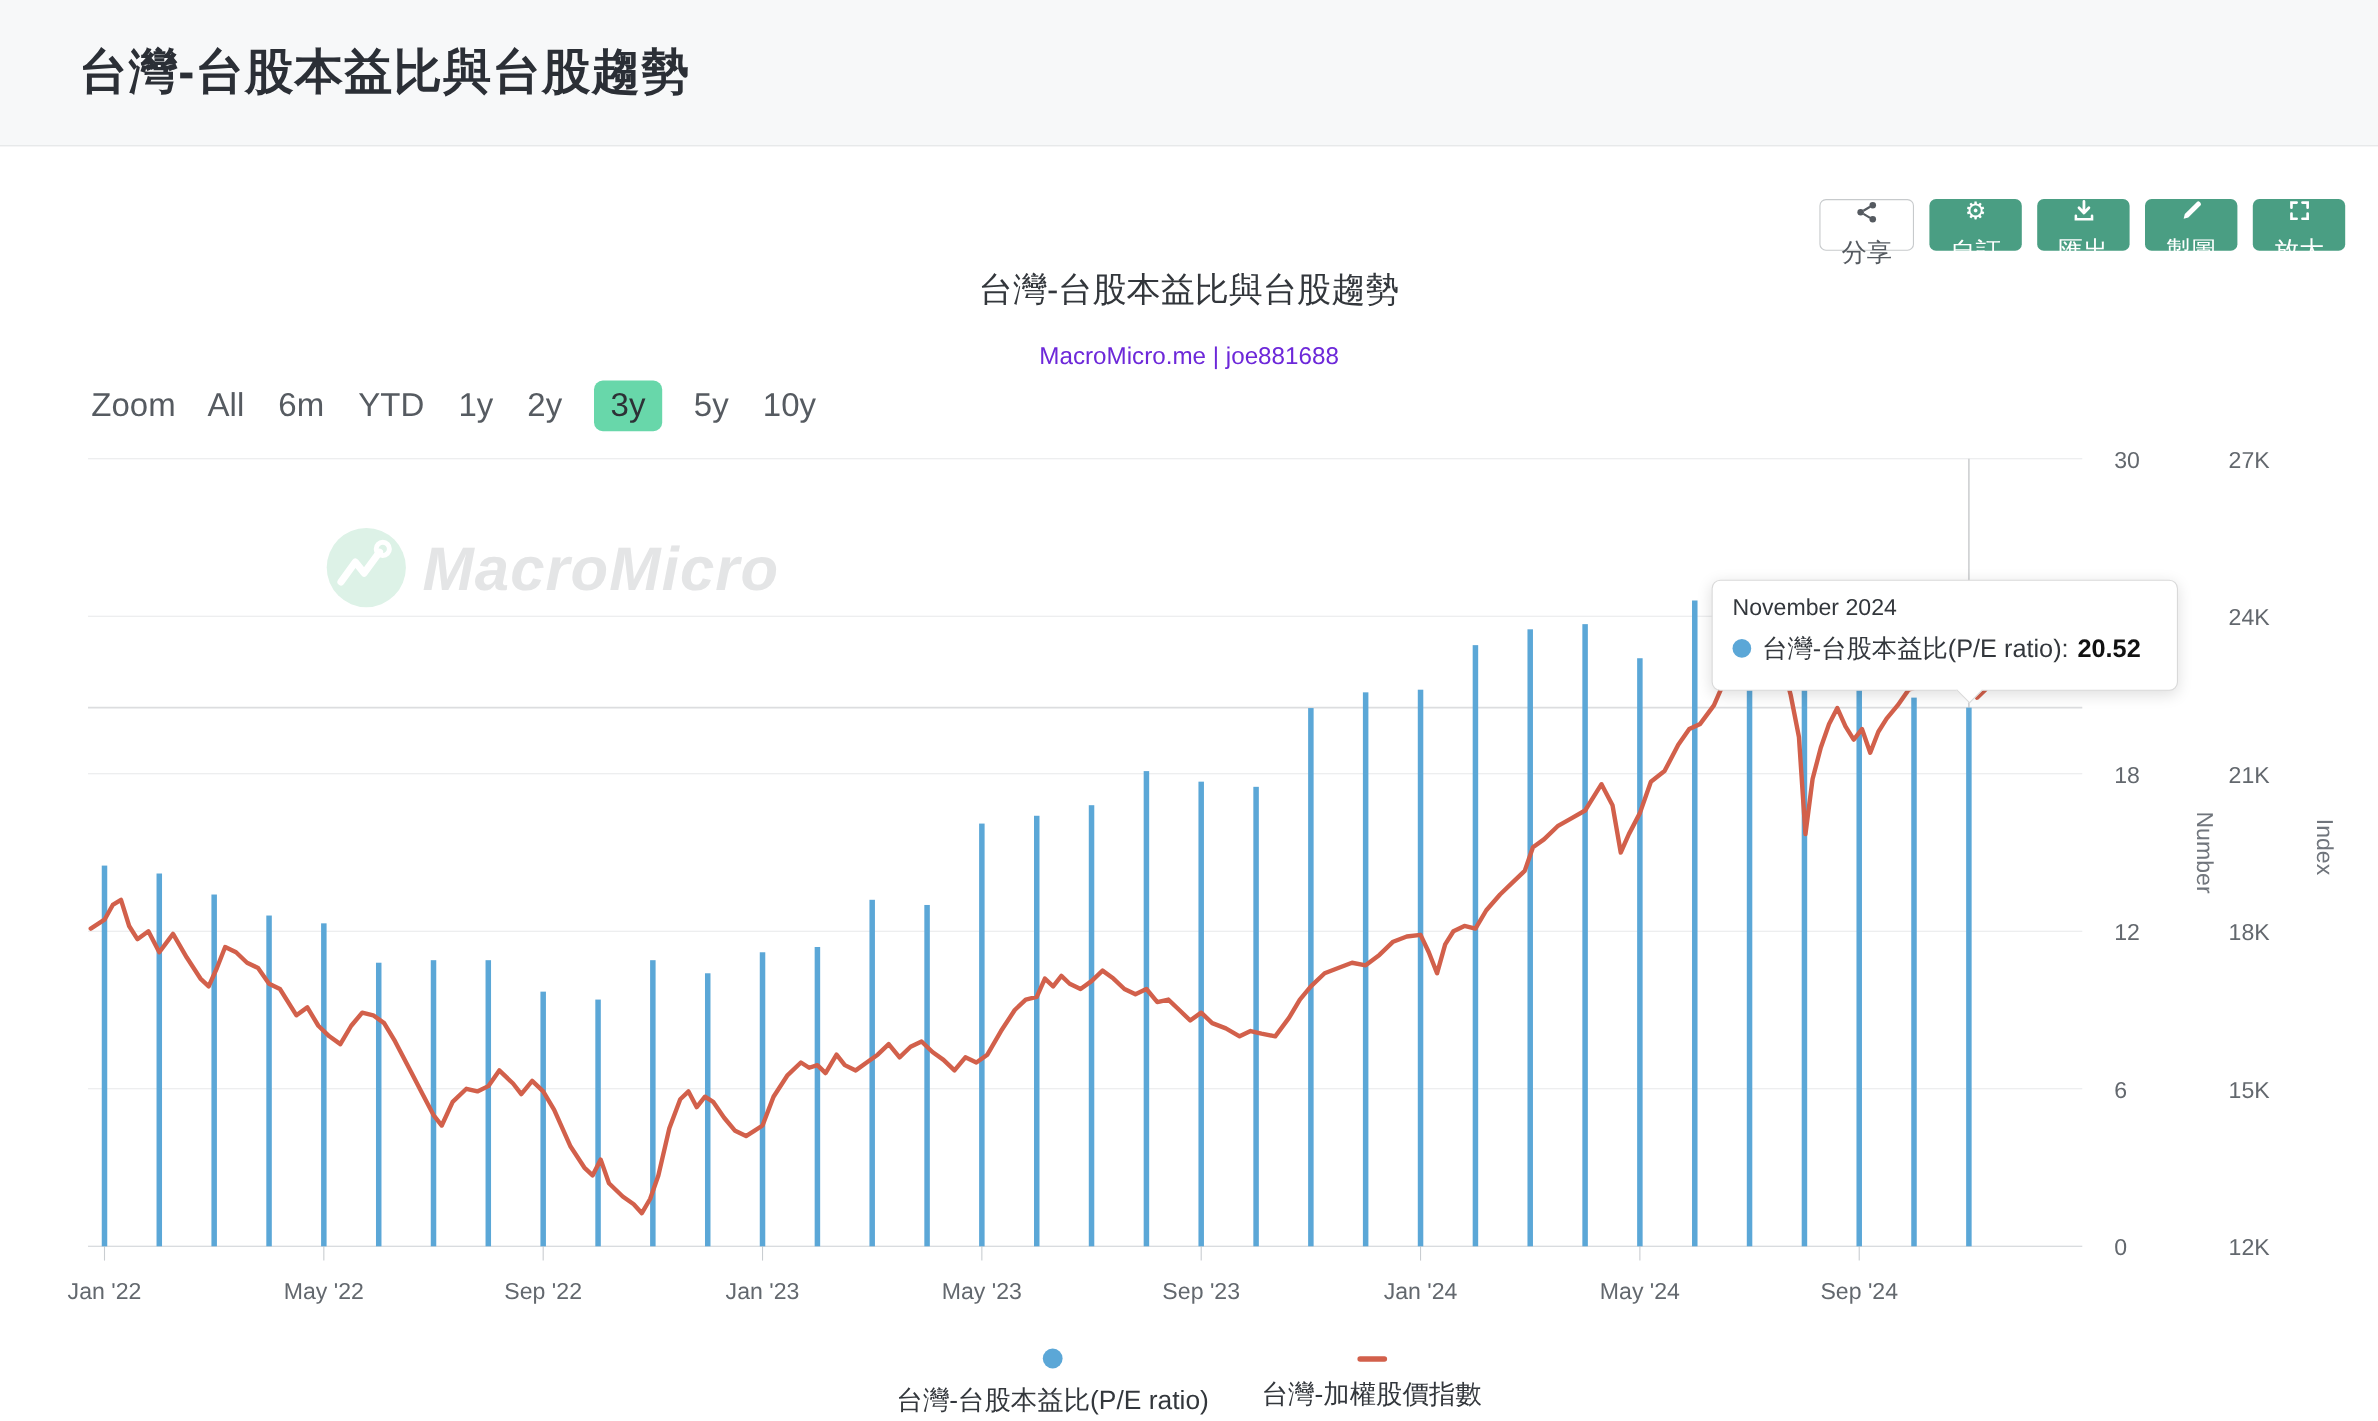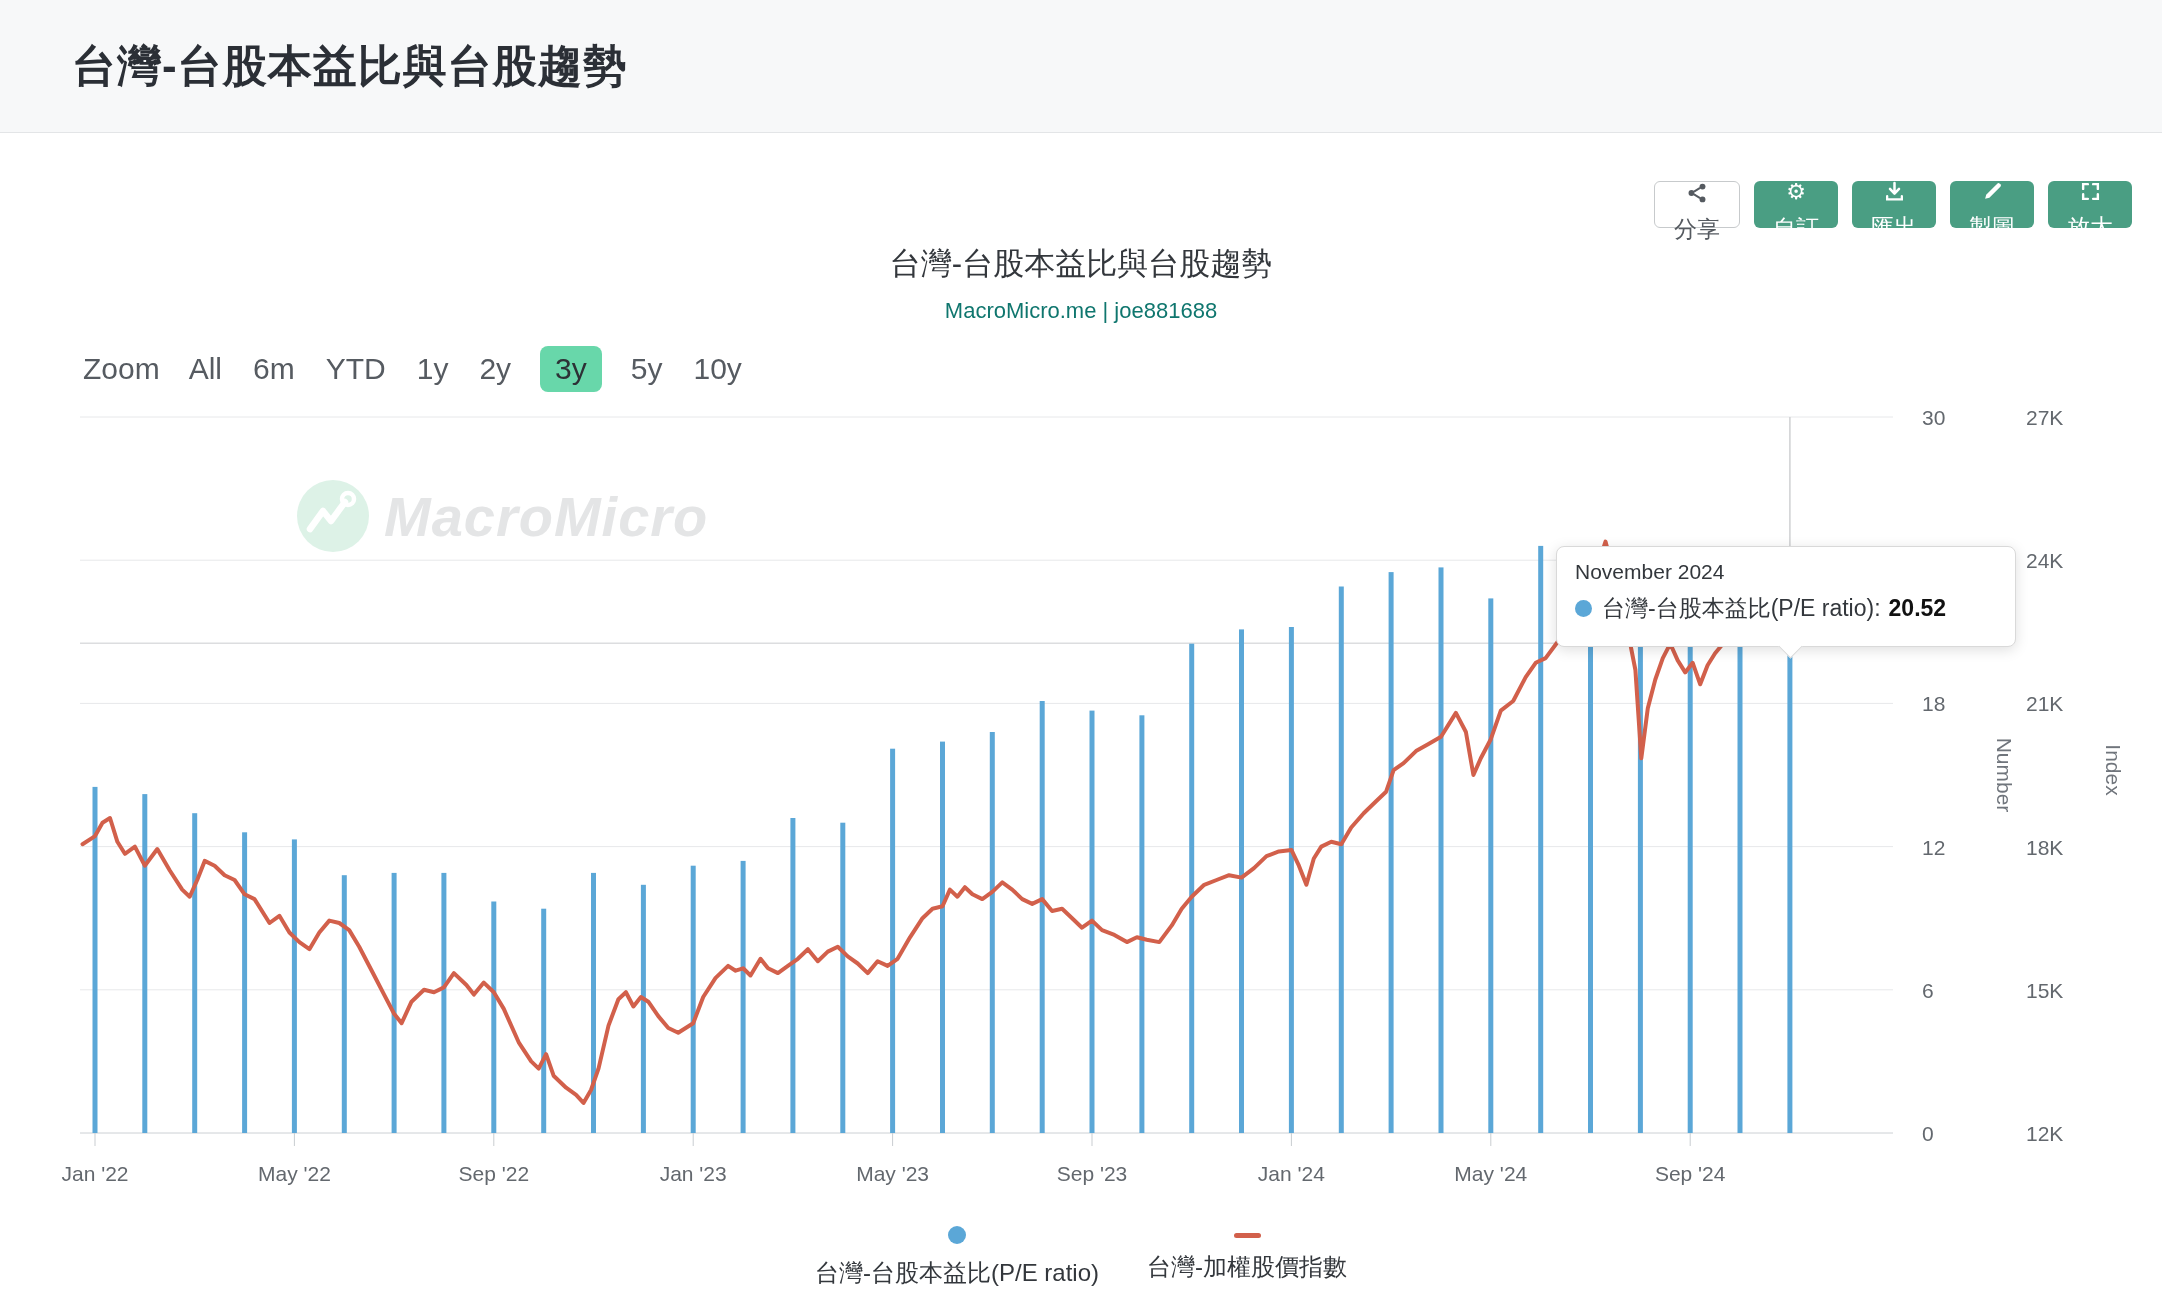--- a/index.html
+++ b/index.html
@@ -10,36 +10,36 @@
   .topbar h1{margin:0;padding:0 0 0 72px;line-height:131px;font-size:44px;font-weight:bold;color:#2b2f36;letter-spacing:1px;}
   
   .toolbar{position:absolute;top:181px;right:30px;display:flex;gap:14px;}
   .toolbar button{height:47px;display:flex;align-items:center;gap:10px;padding:0 19px;font-size:23px;border-radius:6px;cursor:pointer;font-family:inherit;flex-direction:column;}
   .btn-light{background:#fff;border:1.5px solid #c7cacc;color:#555a60;border-radius:8px;}
   .btn-green{background:#4a9e83;border:none;color:#fff;}
   .btn-green .uicon{font-size:22px;line-height:1;}
   
   .chart-head{position:absolute;left:0;top:243px;width:2162px;text-align:center;}
   .chart-title{font-size:31px;color:#33373c;}
-  .chart-subtitle{margin-top:13px;font-size:22px;color:#0f766e;}
+  .chart-subtitle{margin-top:26px;font-size:22px;color:#6d28d9;}
   
   .zoomrow{position:absolute;left:83px;top:346px;display:flex;align-items:center;gap:27px;font-size:30px;color:#565b61;}
   .zoomrow .zopt{padding:6px 2px;border-radius:8px;cursor:pointer;}
   .zoomrow .zopt.active{background:#68d7aa;color:#2d3136;padding:6px 15px;}
   .zoomlabel{color:#565b61;}
   
   .watermark{position:absolute;left:296px;top:479px;display:flex;align-items:center;gap:14px;pointer-events:none;font-style:italic;}
   .watermark .wm-text{font-size:56px;font-weight:bold;color:#e4e5e6;letter-spacing:1px;}
   
   svg text{font-family:"Liberation Sans","DejaVu Sans",sans-serif;}
   .xlab{font-size:21px;fill:#63686e;}
   .ylab{font-size:21px;fill:#63686e;}
   .ytitle{font-size:21px;fill:#70757c;}
   
-  .tooltip{position:absolute;left:1556px;top:546px;width:460px;height:101px;background:#fff;border:1px solid #d9d9d9;border-radius:8px;box-shadow:0 3px 14px rgba(0,0,0,0.13);box-sizing:border-box;padding:13px 18px;z-index:5;}
+  .tooltip{position:absolute;left:1556px;top:527px;width:424px;height:101px;background:#fff;border:1px solid #d9d9d9;border-radius:8px;box-shadow:0 3px 14px rgba(0,0,0,0.13);box-sizing:border-box;padding:13px 18px;z-index:5;}
   .tt-title{font-size:21px;color:#33373c;}
   .tt-row{margin-top:9px;display:flex;align-items:center;font-size:23px;color:#33373c;}
   .tt-dot{width:17px;height:17px;border-radius:50%;background:#5ba7d7;margin-right:10px;flex:none;}
   .tt-value{font-weight:bold;color:#111;margin-left:8px;}
   .tt-arrow{position:absolute;left:225px;bottom:-9px;width:16px;height:16px;background:#fff;border-right:1px solid #d9d9d9;border-bottom:1px solid #d9d9d9;transform:rotate(45deg);}
   
   .legend{position:absolute;left:0;top:1226px;width:2162px;display:flex;justify-content:center;align-items:center;gap:48px;}
   .legend .litem{display:flex;align-items:center;gap:13px;font-size:24px;color:#33373c;cursor:pointer;flex-direction:column;}
   .lmark-dot{width:18px;height:18px;border-radius:50%;background:#5ba7d7;}
   .lmark-dash{width:27px;height:5px;border-radius:3px;background:#d2604b;}

